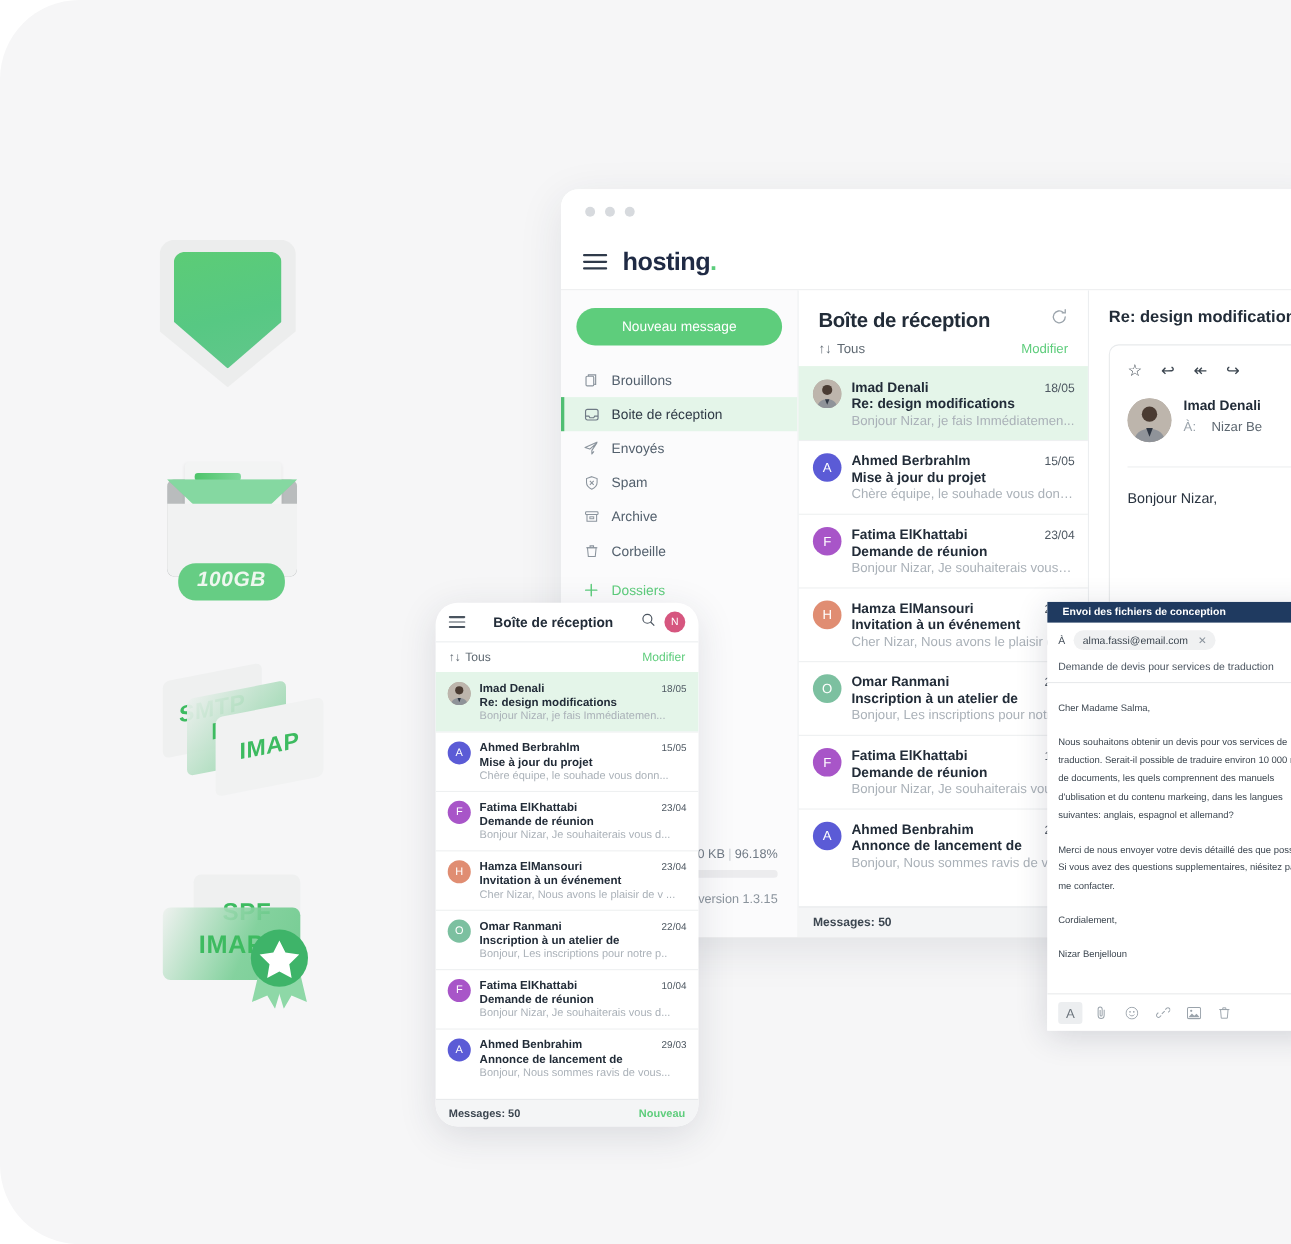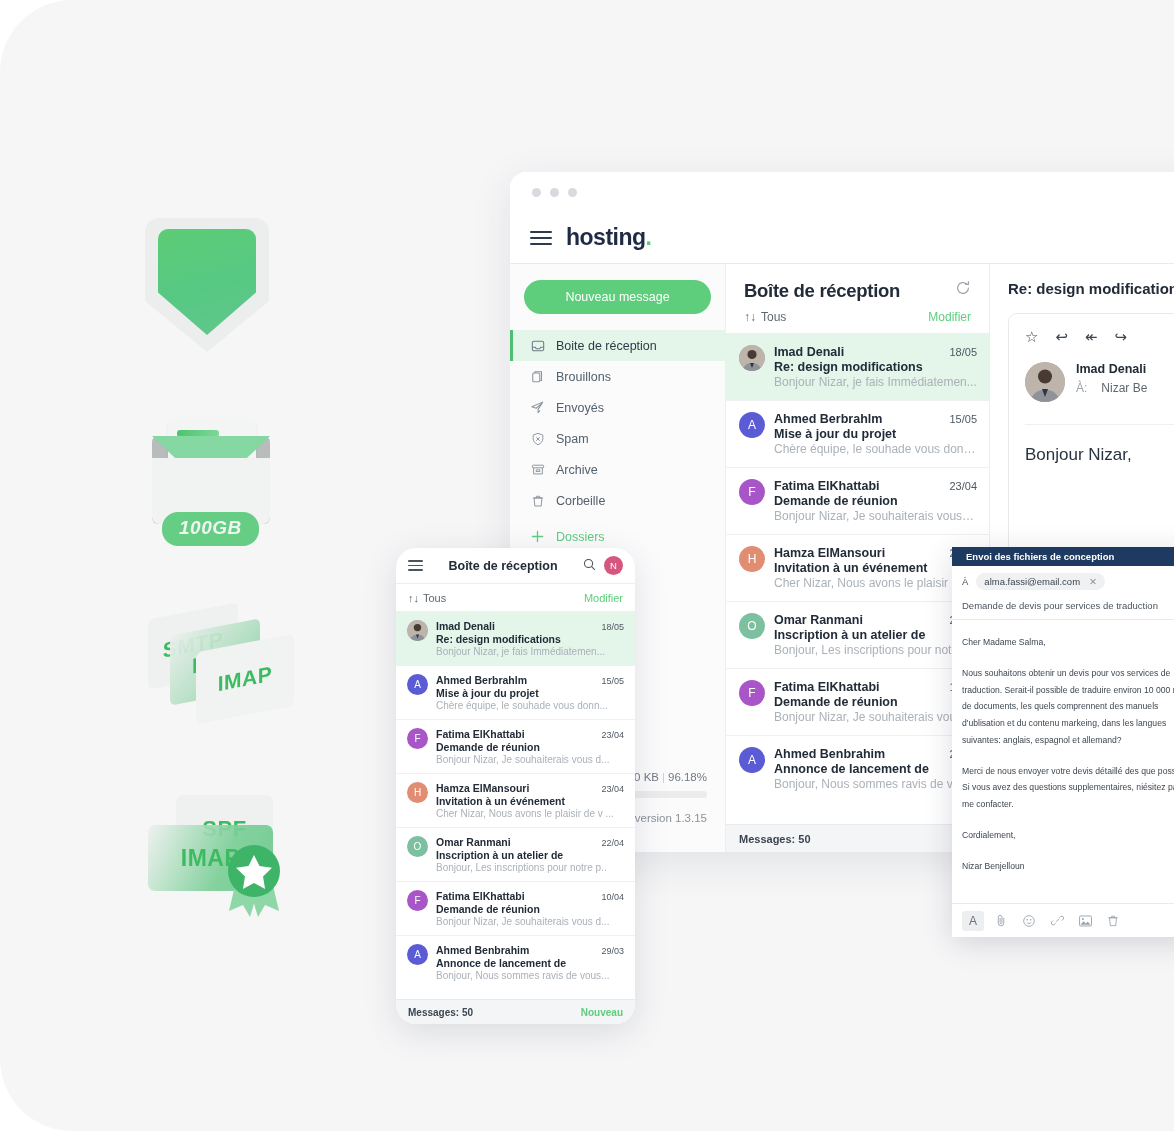--- a/index.html
+++ b/index.html
@@ -222,21 +222,21 @@
     margin-top: 16px; border: 1px solid #e8eaec; border-radius: 9px;
     padding: 14px 16px; height: 470px;
   }
   #reading-actions { display: flex; gap: 17px; color: #3c4650; font-size: 15px; }
   #reading-from { display: flex; gap: 11px; margin-top: 16px; align-items: flex-start; }
   #reading-from .avatar { width: 40px; height: 40px; flex: 0 0 40px; }
   #reading-from-name { font-size: 12.5px; font-weight: bold; color: #222c38; }
   #reading-to { font-size: 12px; color: #5e6871; margin-top: 5px; display:flex; gap:14px;}
   #reading-to .lbl { color: #9aa3ab; }
   #reading-divider { height: 1px; background: #edeff0; margin: 22px 0 20px; }
-  #reading-greeting { font-size: 17px; color: #2a3440; margin-top: 16px; }
+  #reading-greeting { font-size: 13px; color: #2a3440; margin-top: 16px; }
 
   
   #phone-window {
     position: absolute; left: 396px; top: 548px;
     width: 239px; height: 476px;
     background: #ffffff; border-radius: 20px;
     box-shadow: 0 8px 34px rgba(40,50,70,0.13);
     overflow: hidden;
   }
   #phone-topbar {
@@ -364,38 +364,38 @@
         <span>hosting</span><span class="dot">.</span>
       </div>
       <div id="brand-sub">&nbsp;</div>
     </div>
 
     <div id="app-body">
 
       <div id="sidebar">
         <button id="compose-button">Nouveau message</button>
 
+        <div class="nav-item">
+          <span class="nav-icon">
+            <svg width="14" height="14" viewBox="0 0 16 16">
+                <rect x="2" y="3.5" width="8" height="10" rx="1.2" fill="none" stroke="#8b949d" stroke-width="1.2"></rect>
+                <path d="M4.5 3.5V2h7.5v10h-1.5" fill="none" stroke="#8b949d" stroke-width="1.2"></path>
+              </svg>
+          </span>
+          <span>Brouillons</span>
+        </div>
+
         <div class="nav-item active">
           <span class="nav-icon">
             <svg width="14" height="14" viewBox="0 0 16 16">
                 <rect x="1.5" y="2.5" width="13" height="11" rx="2" fill="none" stroke="#6f7a85" stroke-width="1.2"></rect>
                 <path d="M1.5 9.5h3.5l1 1.7h4l1-1.7h3.5" fill="none" stroke="#6f7a85" stroke-width="1.2"></path>
               </svg>
           </span>
           <span>Boite de réception</span>
-        </div>
-
-        <div class="nav-item">
-          <span class="nav-icon">
-            <svg width="14" height="14" viewBox="0 0 16 16">
-                <rect x="2" y="3.5" width="8" height="10" rx="1.2" fill="none" stroke="#8b949d" stroke-width="1.2"></rect>
-                <path d="M4.5 3.5V2h7.5v10h-1.5" fill="none" stroke="#8b949d" stroke-width="1.2"></path>
-              </svg>
-          </span>
-          <span>Brouillons</span>
         </div>
 
         <div class="nav-item">
           <span class="nav-icon">
             <svg width="15" height="15" viewBox="0 0 16 16">
                 <path d="M14 2L2 7.2l4.6 1.6L13.3 3 8.6 10v3.6l2-2.6" fill="none" stroke="#8b949d" stroke-width="1.1" stroke-linejoin="round"></path>
               </svg>
           </span>
           <span>Envoyés</span>
         </div>

